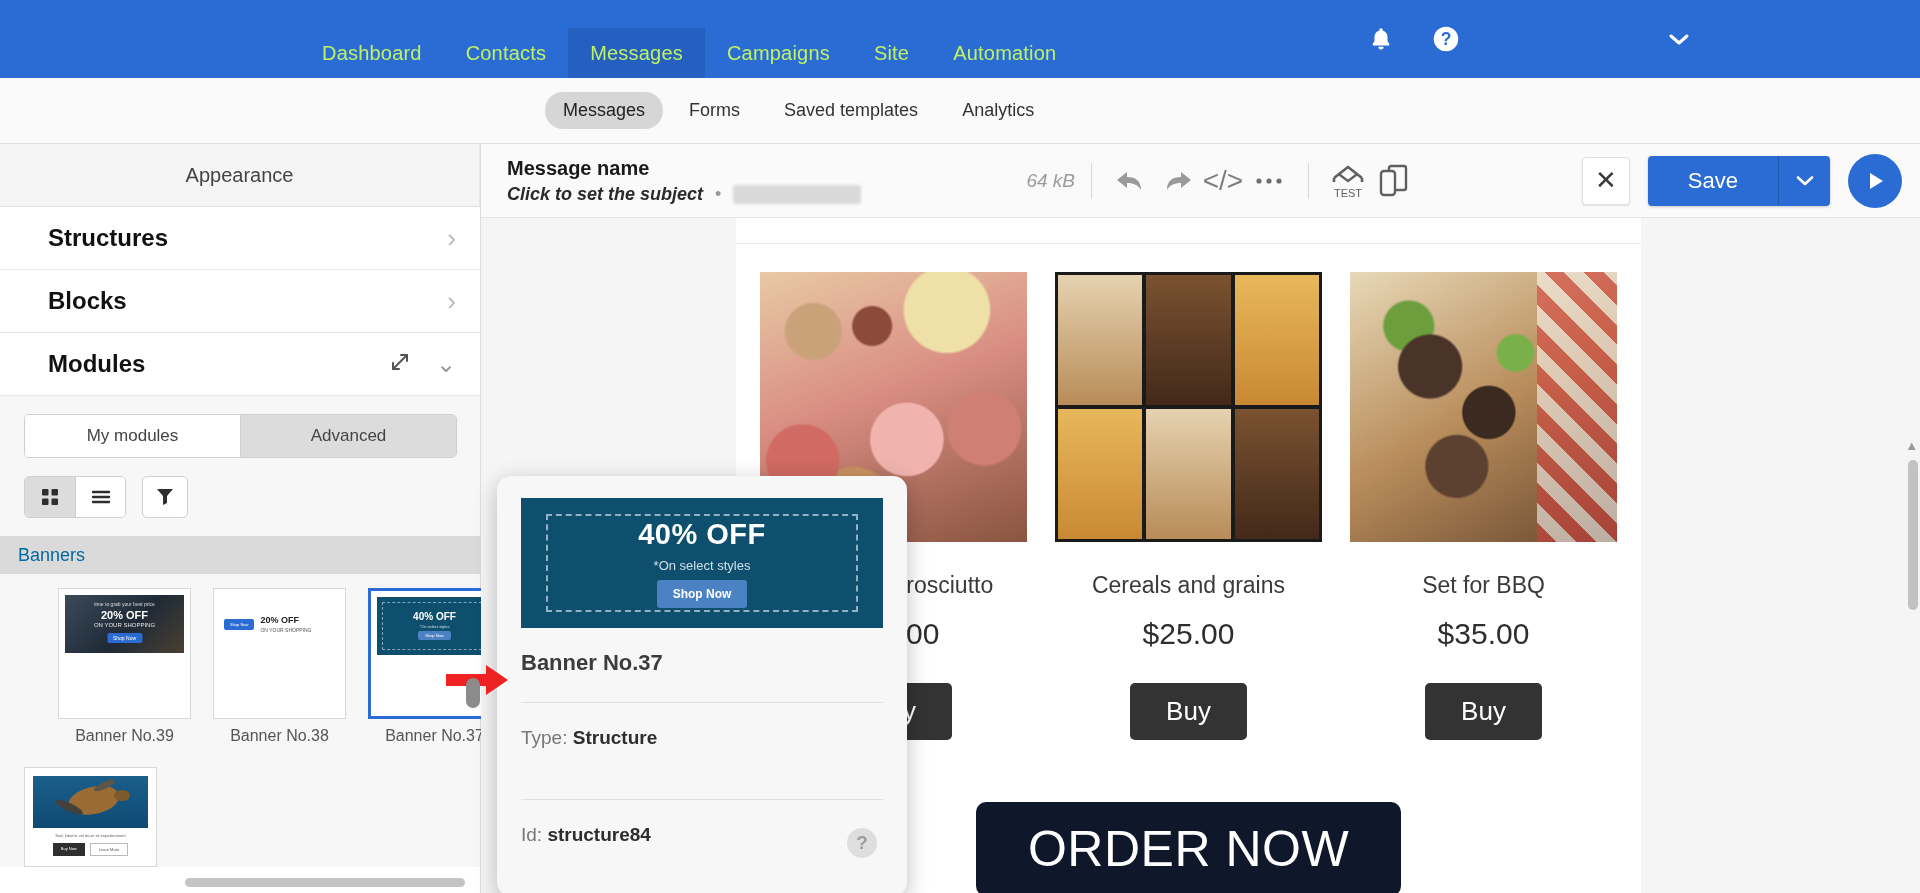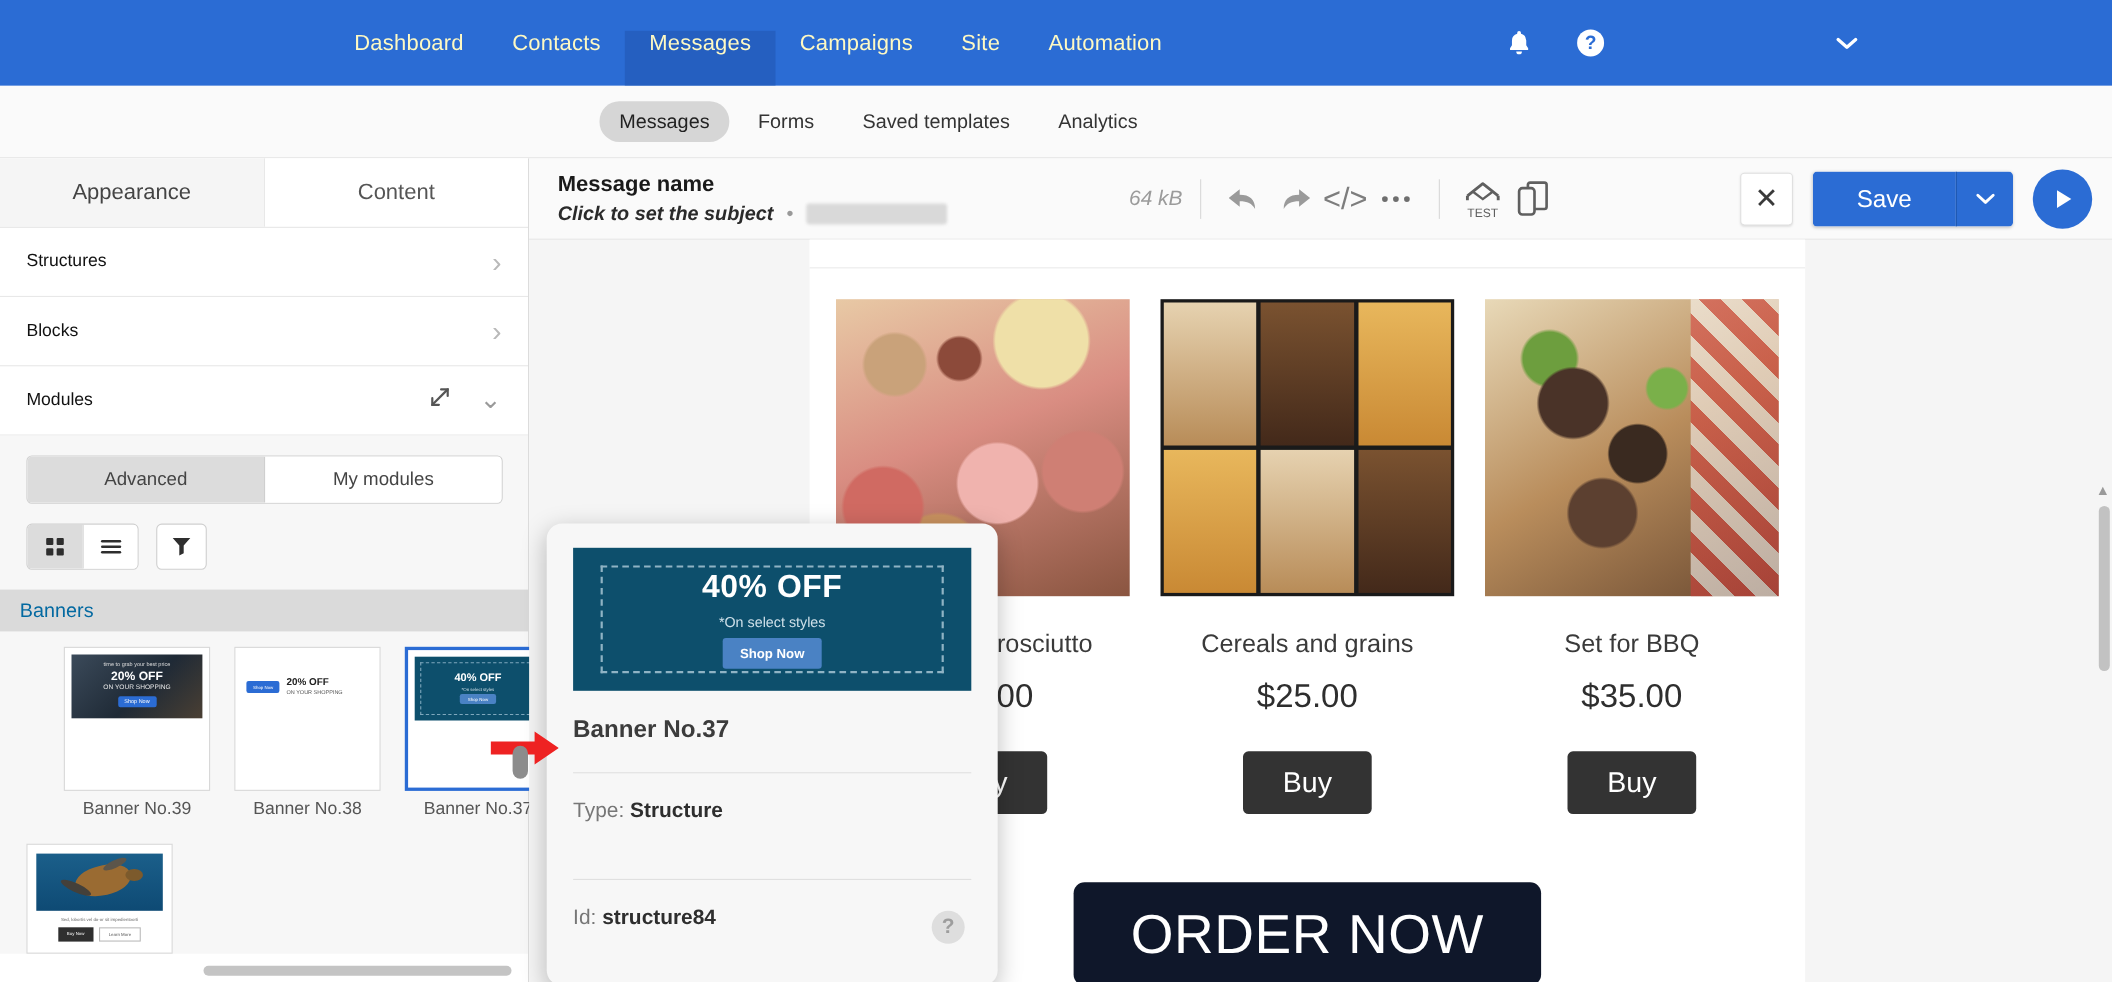--- a/index.html
+++ b/index.html
@@ -12,23 +12,23 @@
 
   
   .topnav {
     position: absolute; top: 0; left: 0;
     width: 1920px; height: 78px;
     background: #2b6cd4;
     display: flex; align-items: stretch;
   }
   .topnav-spacer { width: 300px; }
   .topnav-item {
-    display: flex; align-items: flex-start; justify-content: center;
+    display: flex; align-items: center; justify-content: center;
     padding: 0 22px;
-    color: #fef9c3;
+    color: #bef264;
     font-size: 20px;
     letter-spacing: .2px;
     cursor: pointer;
     margin-top: 28px;
   }
   .topnav-item.active { background: #255fc0; }
   .topnav-right {
     margin-left: auto;
     display: flex; align-items: center;
     padding-right: 230px;
@@ -75,21 +75,21 @@
   .lp-tab.active { background: #f5f5f5; color: #444; }
   .lp-tab:first-child { border-right: 1px solid #e8e8e8; }
 
   .lp-section {
     height: 63px;
     display: flex; align-items: center;
     padding: 0 24px;
     border-bottom: 1px solid #e8e8e8;
     cursor: pointer;
   }
-  .lp-section-title { font-size: 16px; font-weight: normal; color: #111; }
+  .lp-section-title { font-size: 24px; font-weight: bold; color: #111; margin-left: 24px; }
   .lp-section-right { margin-left: auto; display: flex; align-items: center; gap: 24px; }
   .chev { color: #b9b9b9; font-size: 26px; line-height: 1; }
   .chev-dn { color: #9a9a9a; font-size: 24px; line-height: 1; }
   .expand-ic { color: #555; font-size: 20px; }
 
   .lp-body { background: #f7f7f7; padding: 18px 24px 0 24px; }
   .seg {
     display: flex; width: 433px; height: 44px;
     border: 1px solid #cfcfcf; border-radius: 5px; overflow: hidden;
     background: #fff;
@@ -410,23 +410,20 @@
     <span>Analytics</span>
   </div>
 </div>
 
 <div class="leftpanel">
 
   <div class="lp-tabs">
     <div class="lp-tab active">
       <span>Appearance</span>
     </div>
-    <div class="lp-tab">
-      <span>Content</span>
-    </div>
   </div>
 
   <div class="lp-section">
     <span class="lp-section-title">Structures</span>
     <span class="lp-section-right">
       <span class="chev">›</span>
     </span>
   </div>
 
   <div class="lp-section">
@@ -446,25 +443,25 @@
           <polyline points="11,19 5,19 5,13"></polyline>
         </svg>
       </span>
       <span class="chev-dn">⌄</span>
     </span>
   </div>
 
   <div class="lp-body">
 
     <div class="seg">
+      <div class="seg-btn">
+        <span>My modules</span>
+      </div>
       <div class="seg-btn active">
         <span>Advanced</span>
-      </div>
-      <div class="seg-btn">
-        <span>My modules</span>
       </div>
     </div>
 
     <div class="filterrow">
       <div class="viewtoggle">
         <div class="vt-btn active">
           <svg width="18" height="18" viewBox="0 0 18 18" fill="#2e2e2e">
             <rect x="1" y="1" width="6.5" height="6.5" rx="1"></rect>
             <rect x="10.5" y="1" width="6.5" height="6.5" rx="1"></rect>
             <rect x="1" y="10.5" width="6.5" height="6.5" rx="1"></rect>

